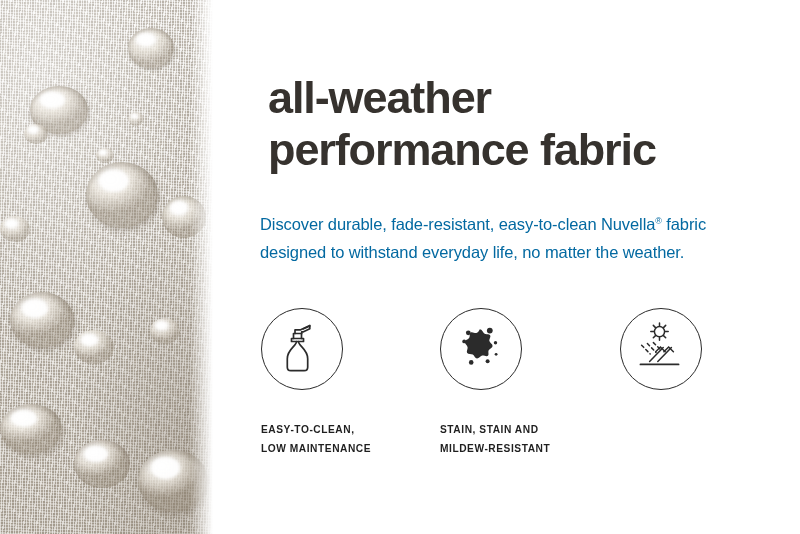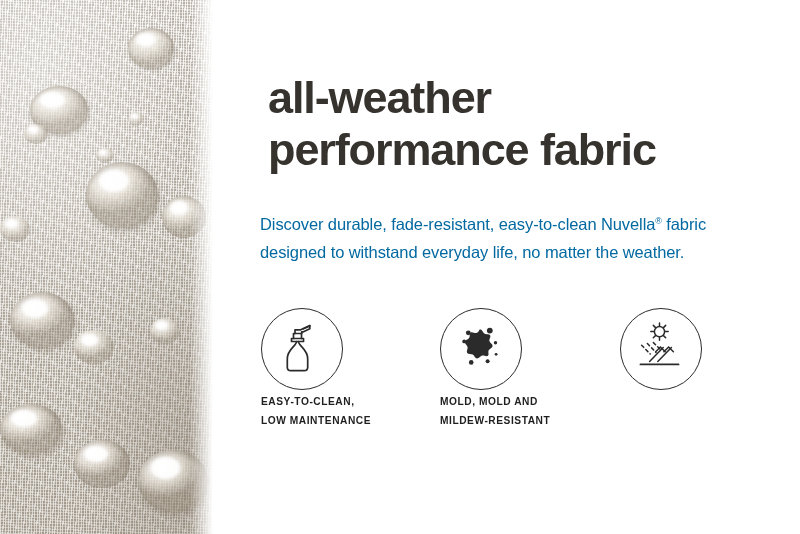--- a/index.html
+++ b/index.html
@@ -120,21 +120,21 @@
   .f2{left:224px;}
   .f3{left:404px;}
 
   .icon-circle{
     width:80px;height:80px;border:1.6px solid #2b2b2b;border-radius:50%;
     display:block;
   }
   .icon-circle svg{display:block;}
 
   .caption{
-    margin-top:2px;
+    margin-top:30px;
     color:#1f1f1f;
     font-weight:700;
     font-size:10.2px;
     line-height:19px;
     letter-spacing:.55px;
     white-space:pre-line;
     font-family:"Liberation Sans", sans-serif;
   }
 </style>
 </head>
@@ -191,21 +191,21 @@
             <path d="M38.8 20.2 c2.3 .1 2.9 2.9 4.6 4.3 1.6 1.3 4.6 .2 5.7 1.8 1.1 1.6 -1.1 3.8 -.7 5.7 .4 1.9 3.3 3 3.2 4.9 -.1 1.9 -3 2.6 -3.9 4.3 -.9 1.7 .6 4.4 -.8 5.6 -1.4 1.2 -3.9 -.6 -5.8 -.2 -1.9 .4 -3.2 3.1 -5.1 3 -1.9 -.1 -2.6 -2.9 -4.2 -4 -1.6 -1.1 -4.5 -.2 -5.6 -1.7 -1.1 -1.5 .7 -3.8 .4 -5.7 -.3 -1.9 -3 -3.3 -2.8 -5.2 .2 -1.9 3.2 -2.3 4.3 -3.9 1.1 -1.6 .1 -4.5 1.6 -5.6 1.5 -1.1 3.8 .8 5.7 .5 1.5 -.2 2.5 -2.2 3.4 -3.8 z"></path>
             <circle cx="27.3" cy="23.8" r="2.4"></circle>
             <circle cx="48.8" cy="21.6" r="2.9"></circle>
             <circle cx="23.2" cy="32.4" r="1.9"></circle>
             <circle cx="54.5" cy="33.7" r="1.7"></circle>
             <circle cx="30.2" cy="53.4" r="2.3"></circle>
             <circle cx="46.6" cy="52.2" r="2"></circle>
             <circle cx="55.1" cy="45.3" r="1.4"></circle>
           </svg>
         </span>
-        <div class="caption">MOLD, MOLD AND
+        <div class="caption">STAIN, STAIN AND
 MILDEW-RESISTANT</div>
       </div>
 
       <div class="feature f3">
         <span class="icon-circle">
           <svg width="77" height="77" viewBox="0 0 77 77" fill="none" stroke="#2b2b2b" stroke-width="1.5" stroke-linecap="round">
             <circle cx="38.5" cy="22.6" r="5.1"></circle>
             <path d="M38.5 13.9 v3.1 M38.5 28.2 v3.1 M29.8 22.6 h3.1 M44.1 22.6 h3.1
                      M32.3 16.4 l2.2 2.2 M42.5 26.6 l2.2 2.2 M44.7 16.4 l-2.2 2.2 M34.5 26.6 l-2.2 2.2"></path>
             <path d="M20.6 36.2 L29.2 45" stroke-dasharray="3 3"></path>

